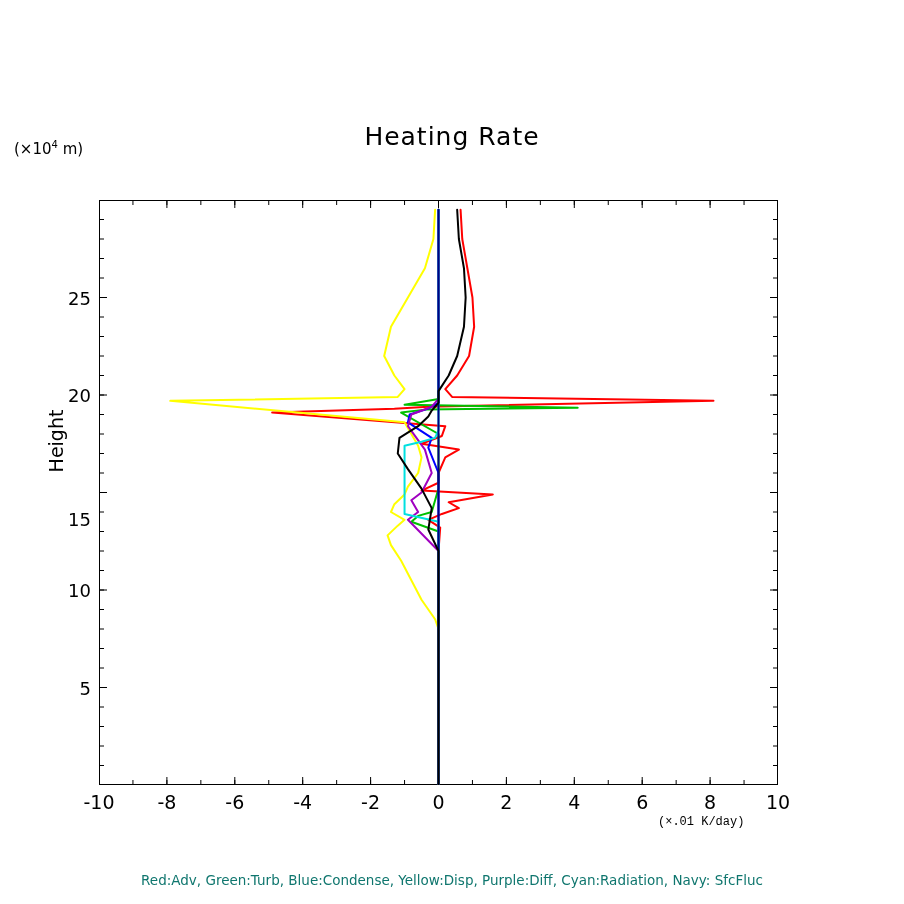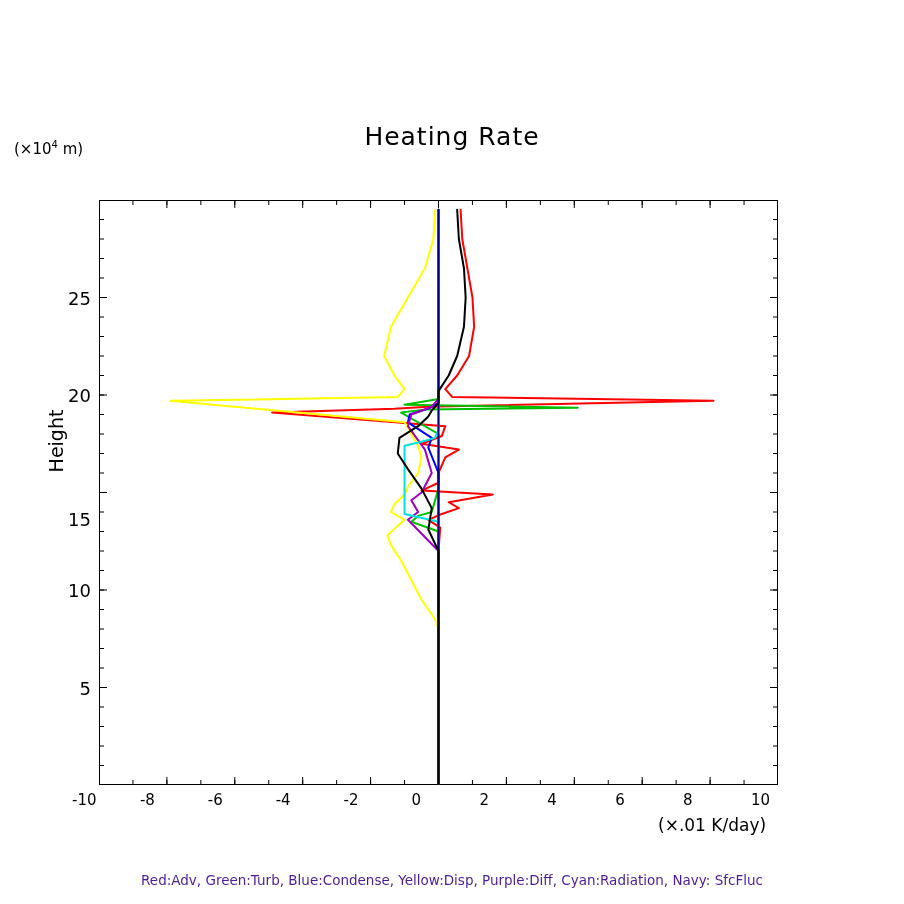--- a/index.html
+++ b/index.html
@@ -35,57 +35,58 @@
     top: 139px;
     font-size: 15px;
   }
   .unit-top sup {
     font-size: 10px;
   }
   .unit-bottom {
     position: absolute;
     left: 658px;
     top: 815px;
-    font-size: 17px;
+    font-size: 12px;
+    font-family: Liberation Mono, monospace;
   }
   .ylabel {
     position: absolute;
     left: -4px;
     top: 430px;
     width: 120px;
     text-align: center;
     font-size: 19px;
     transform: rotate(-90deg);
     transform-origin: 50% 50%;
   }
   .legend {
     position: absolute;
     left: 0;
     top: 872px;
     width: 904px;
     text-align: center;
     font-size: 13.5px;
-    color: #4c1d95;
+    color: #0f766e;
   }
   .plot-area {
     position: absolute;
     left: 99px;
     top: 200px;
     width: 679px;
     height: 585px;
   }
   svg.chart {
     position: absolute;
     left: 0;
     top: 0;
   }
   .tick-label-x {
     position: absolute;
-    font-size: 15px;
-    text-align: left;
+    font-size: 19px;
+    text-align: center;
     width: 54px;
   }
   .tick-label-y {
     position: absolute;
     font-size: 18px;
     text-align: right;
     width: 40px;
   }
 </style>
 </head>

